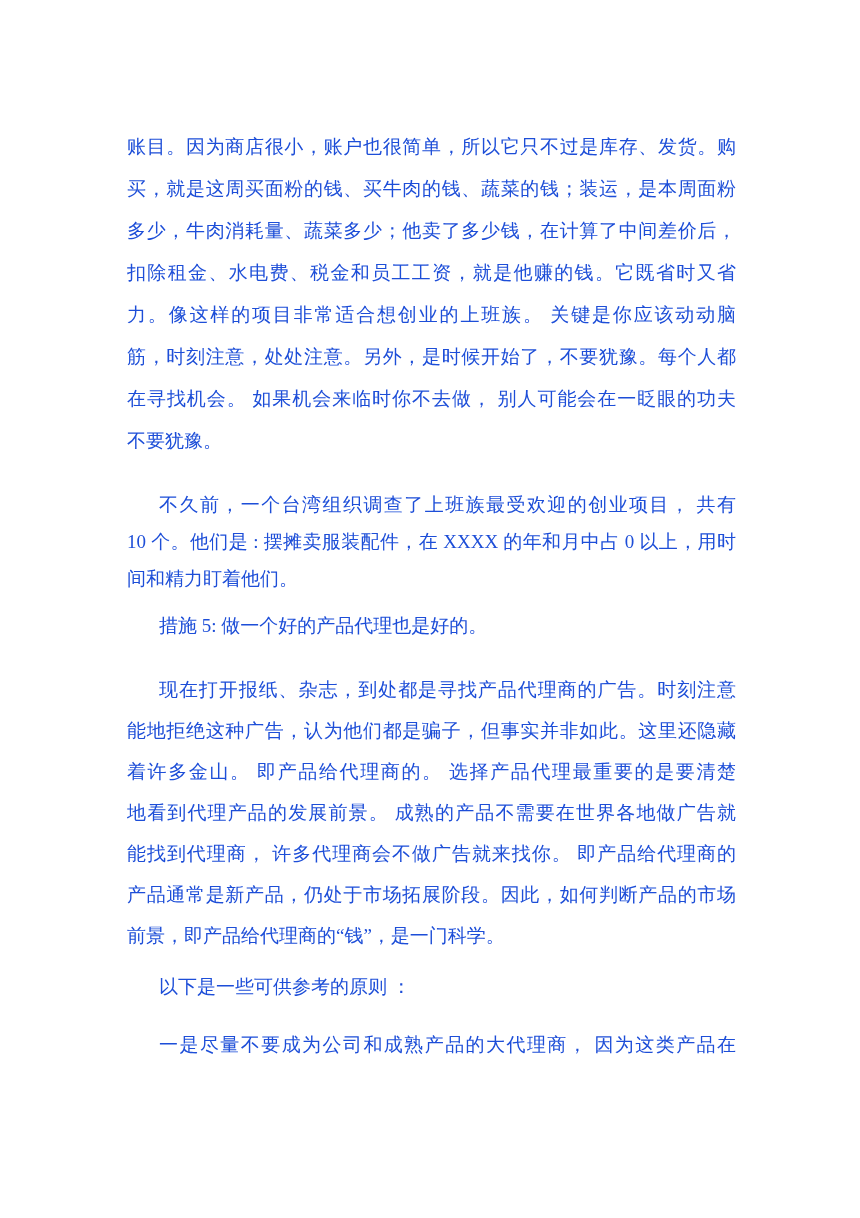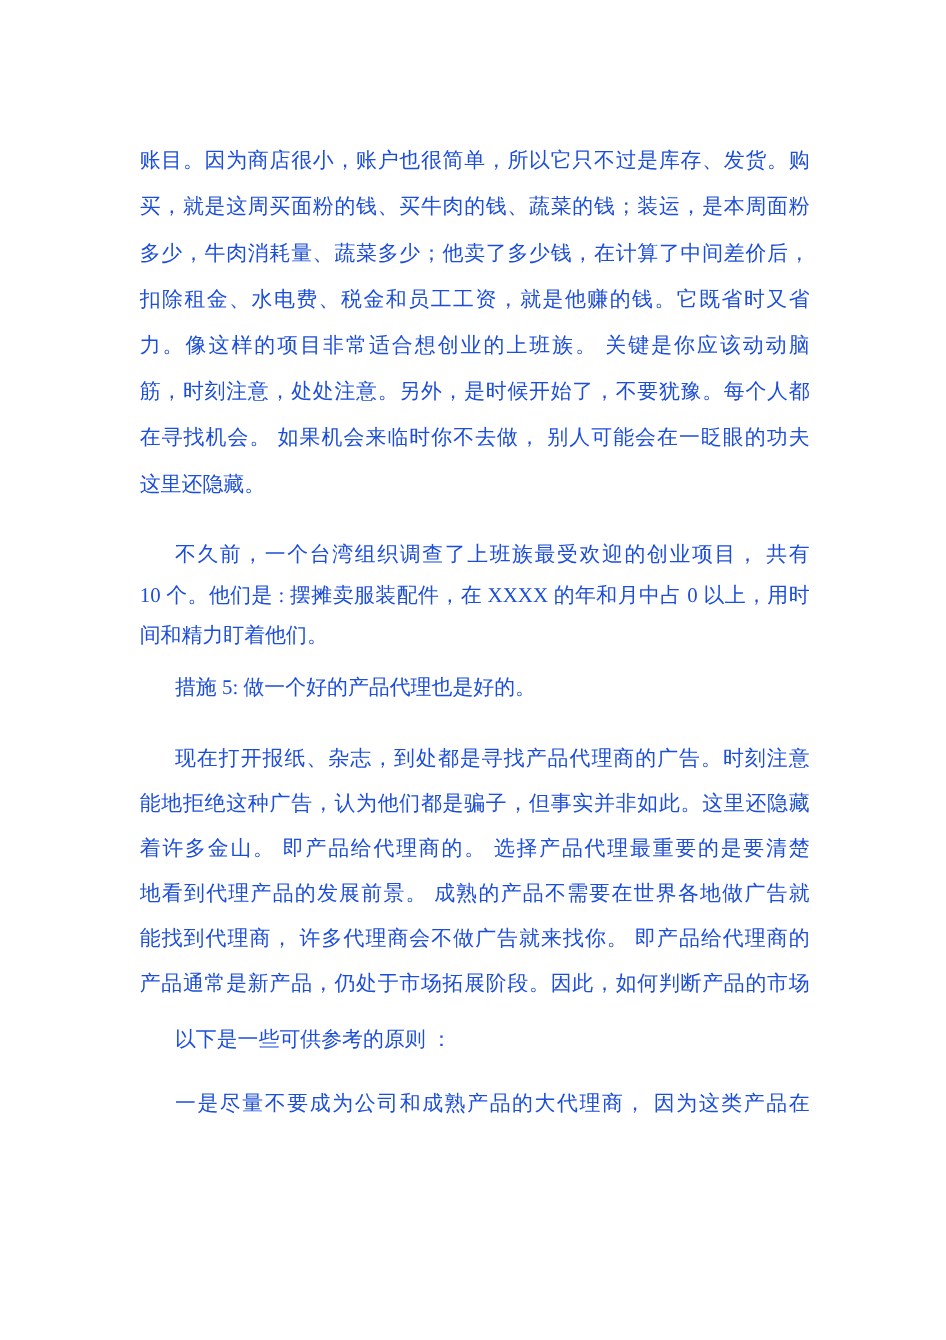--- a/index.html
+++ b/index.html
@@ -52,37 +52,38 @@
 <div class="page">
   <div class="content" id="doc-content" style="color: #1d4ed8;">
       <div class="paragraph p1">
         <div class="line">账目。因为商店很小，账户也很简单，所以它只不过是库存、发货。购</div>
         <div class="line">买，就是这周买面粉的钱、买牛肉的钱、蔬菜的钱；装运，是本周面粉</div>
         <div class="line">多少，牛肉消耗量、蔬菜多少；他卖了多少钱，在计算了中间差价后，</div>
         <div class="line">扣除租金、水电费、税金和员工工资，就是他赚的钱。它既省时又省</div>
         <div class="line">力。像这样的项目非常适合想创业的上班族。 关键是你应该动动脑</div>
         <div class="line">筋，时刻注意，处处注意。另外，是时候开始了，不要犹豫。每个人都</div>
         <div class="line">在寻找机会。 如果机会来临时你不去做， 别人可能会在一眨眼的功夫</div>
-        <div class="line last">这里还隐藏。</div>
+        <div class="line last">不要犹豫。</div>
       </div>
       <div class="paragraph p2">
         <div class="line indent">不久前，一个台湾组织调查了上班族最受欢迎的创业项目， 共有</div>
         <div class="line">10 个。他们是 : 摆摊卖服装配件，在 XXXX 的年和月中占 0 以上，用时</div>
         <div class="line last">间和精力盯着他们。</div>
       </div>
       <div class="paragraph p3">
         <div class="line indent last">措施 5: 做一个好的产品代理也是好的。</div>
       </div>
       <div class="paragraph p4">
         <div class="line indent">现在打开报纸、杂志，到处都是寻找产品代理商的广告。时刻注意</div>
         <div class="line">能地拒绝这种广告，认为他们都是骗子，但事实并非如此。这里还隐藏</div>
         <div class="line">着许多金山。 即产品给代理商的。 选择产品代理最重要的是要清楚</div>
         <div class="line">地看到代理产品的发展前景。 成熟的产品不需要在世界各地做广告就</div>
         <div class="line">能找到代理商， 许多代理商会不做广告就来找你。 即产品给代理商的</div>
         <div class="line">产品通常是新产品，仍处于市场拓展阶段。因此，如何判断产品的市场</div>
+        <div class="line last">前景，即产品给代理商的“钱”，是一门科学。</div>
       </div>
       <div class="paragraph p5">
         <div class="line indent last">以下是一些可供参考的原则 ：</div>
       </div>
       <div class="paragraph p6">
         <div class="line indent">一是尽量不要成为公司和成熟产品的大代理商， 因为这类产品在</div>
       </div>
     </div>
 </div>
 

